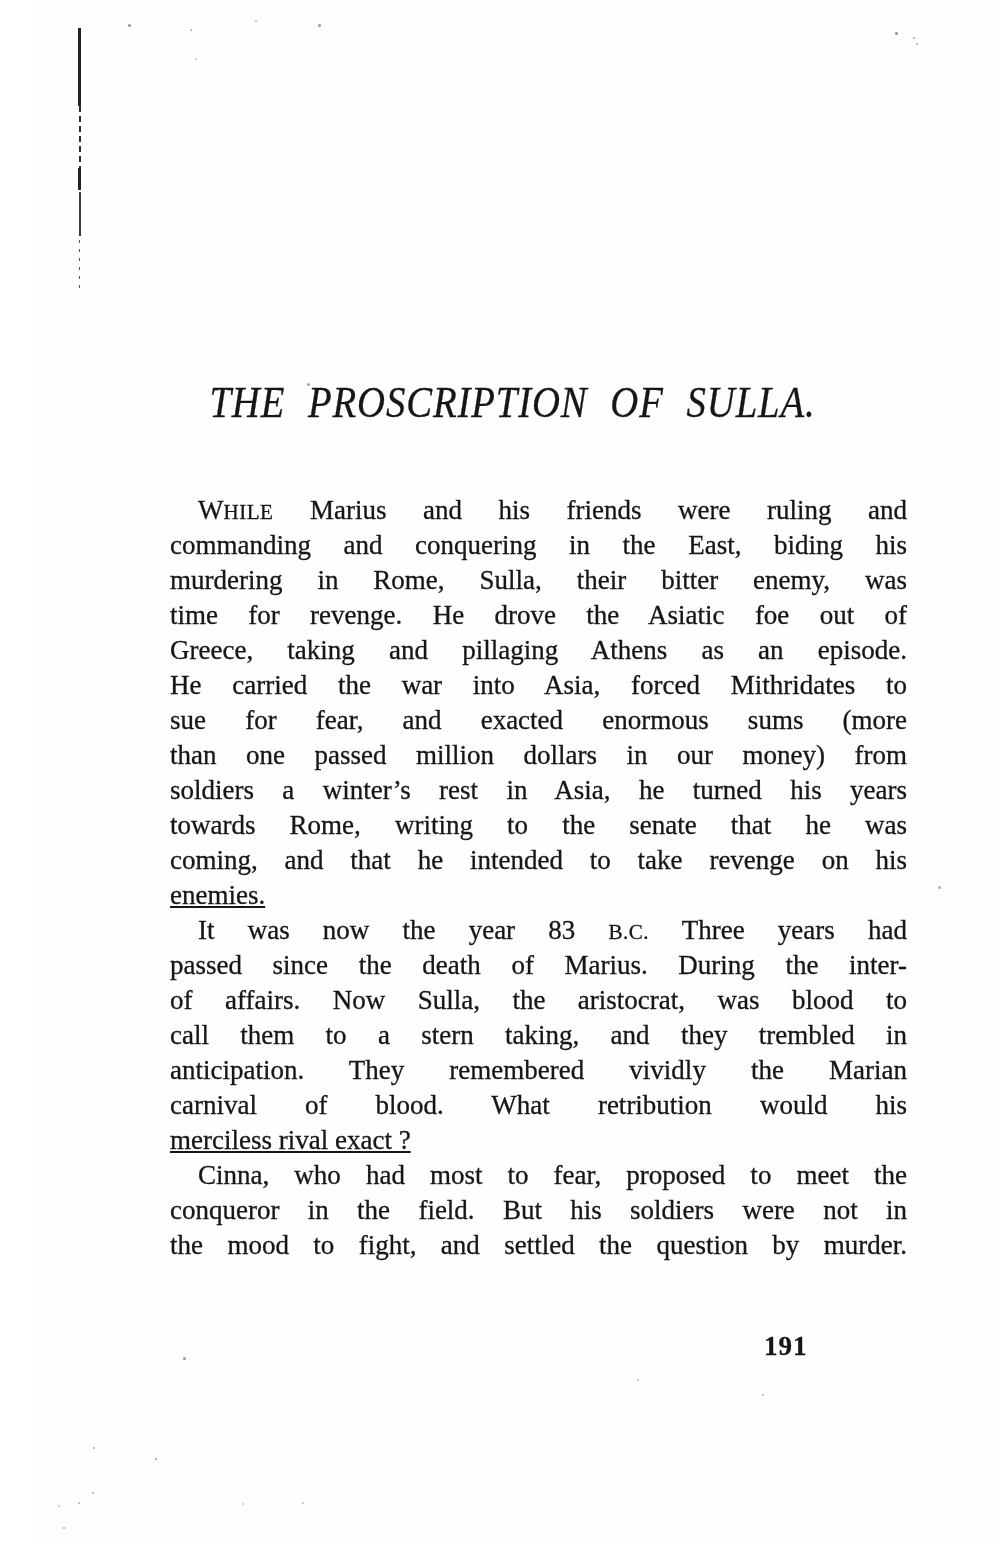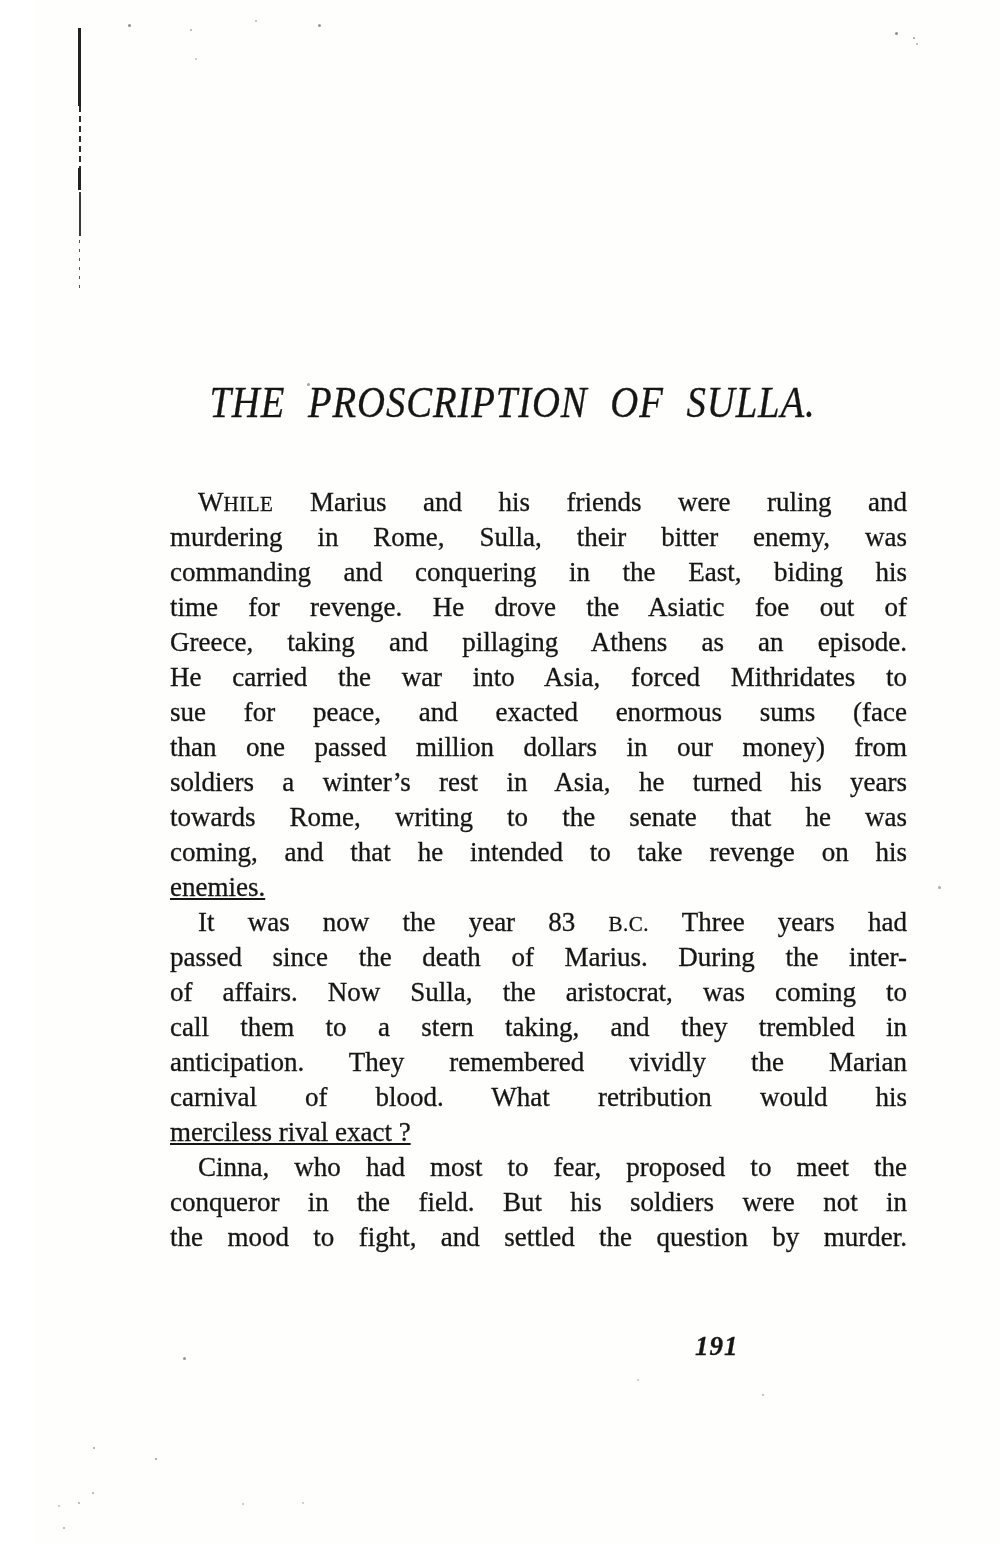--- a/index.html
+++ b/index.html
@@ -32,65 +32,64 @@
   .body-text {
     position: absolute;
     top: 485px;
     left: 135px;
     width: 737px;
     font-size: 27px;
     -webkit-text-stroke: 0.3px #161616;
   }
   .line {
     height: 35px;
-    line-height: 35px;
+    line-height: 50px;
     text-align: justify;
     text-align-last: justify;
     overflow: visible;
   }
   .line.no-justify { text-align-last: left; text-decoration: underline; }
   .line.indent { text-indent: 28px; }
   .sc { font-size: 0.78em; letter-spacing: 0.5px; }
   .page-number {
     position: absolute;
     top: 1331px;
-    left: 660px;
+    left: 729px;
     font-size: 27px;
     font-weight: bold;
     letter-spacing: 1px;
-    font-style: italic;
     -webkit-text-stroke: 0.3px #161616;
   }
   .scan-artifacts, .scan-artifacts div { position: absolute; }
   .seg { background: #222; }
   .speck { position: absolute; background: #333; border-radius: 50%; }
 </style>
 </head>
 <body>
 
 <div class="page">
 
   <div class="chapter-title">THE PROSCRIPTION OF SULLA.</div>
 
   <div class="body-text">
       <div class="line indent">W<span class="sc">HILE</span> Marius and his friends were ruling and</div>
+      <div class="line">commanding and conquering in the East, biding his</div>
       <div class="line">murdering in Rome, Sulla, their bitter enemy, was</div>
-      <div class="line">commanding and conquering in the East, biding his</div>
       <div class="line">time for revenge.  He drove the Asiatic foe out of</div>
       <div class="line">Greece, taking and pillaging Athens as an episode.</div>
       <div class="line">He carried the war into Asia, forced Mithridates to</div>
-      <div class="line">sue for peace, and exacted enormous sums (face</div>
+      <div class="line">sue for fear, and exacted enormous sums (more</div>
       <div class="line">than one passed million dollars in our money) from</div>
       <div class="line">soldiers a winter’s rest in Asia, he turned his years</div>
       <div class="line">towards Rome, writing to the senate that he was</div>
       <div class="line">coming, and that he intended to take revenge on his</div>
       <div class="line no-justify">enemies.</div>
       <div class="line indent">It was now the year 83 <span class="sc">B.C.</span>  Three years had</div>
       <div class="line">passed since the death of Marius.  During the inter-</div>
-      <div class="line">of affairs.  Now Sulla, the aristocrat, was coming to</div>
+      <div class="line">of affairs.  Now Sulla, the aristocrat, was blood to</div>
       <div class="line">call them to a stern taking, and they trembled in</div>
       <div class="line">anticipation.  They remembered vividly the Marian</div>
       <div class="line">carnival of blood.  What retribution would his</div>
       <div class="line no-justify">merciless rival exact ?</div>
       <div class="line indent">Cinna, who had most to fear, proposed to meet the</div>
       <div class="line">conqueror in the field.  But his soldiers were not in</div>
       <div class="line">the mood to fight, and settled the question by murder.</div>
     </div>
 
   <div class="page-number">191</div>

